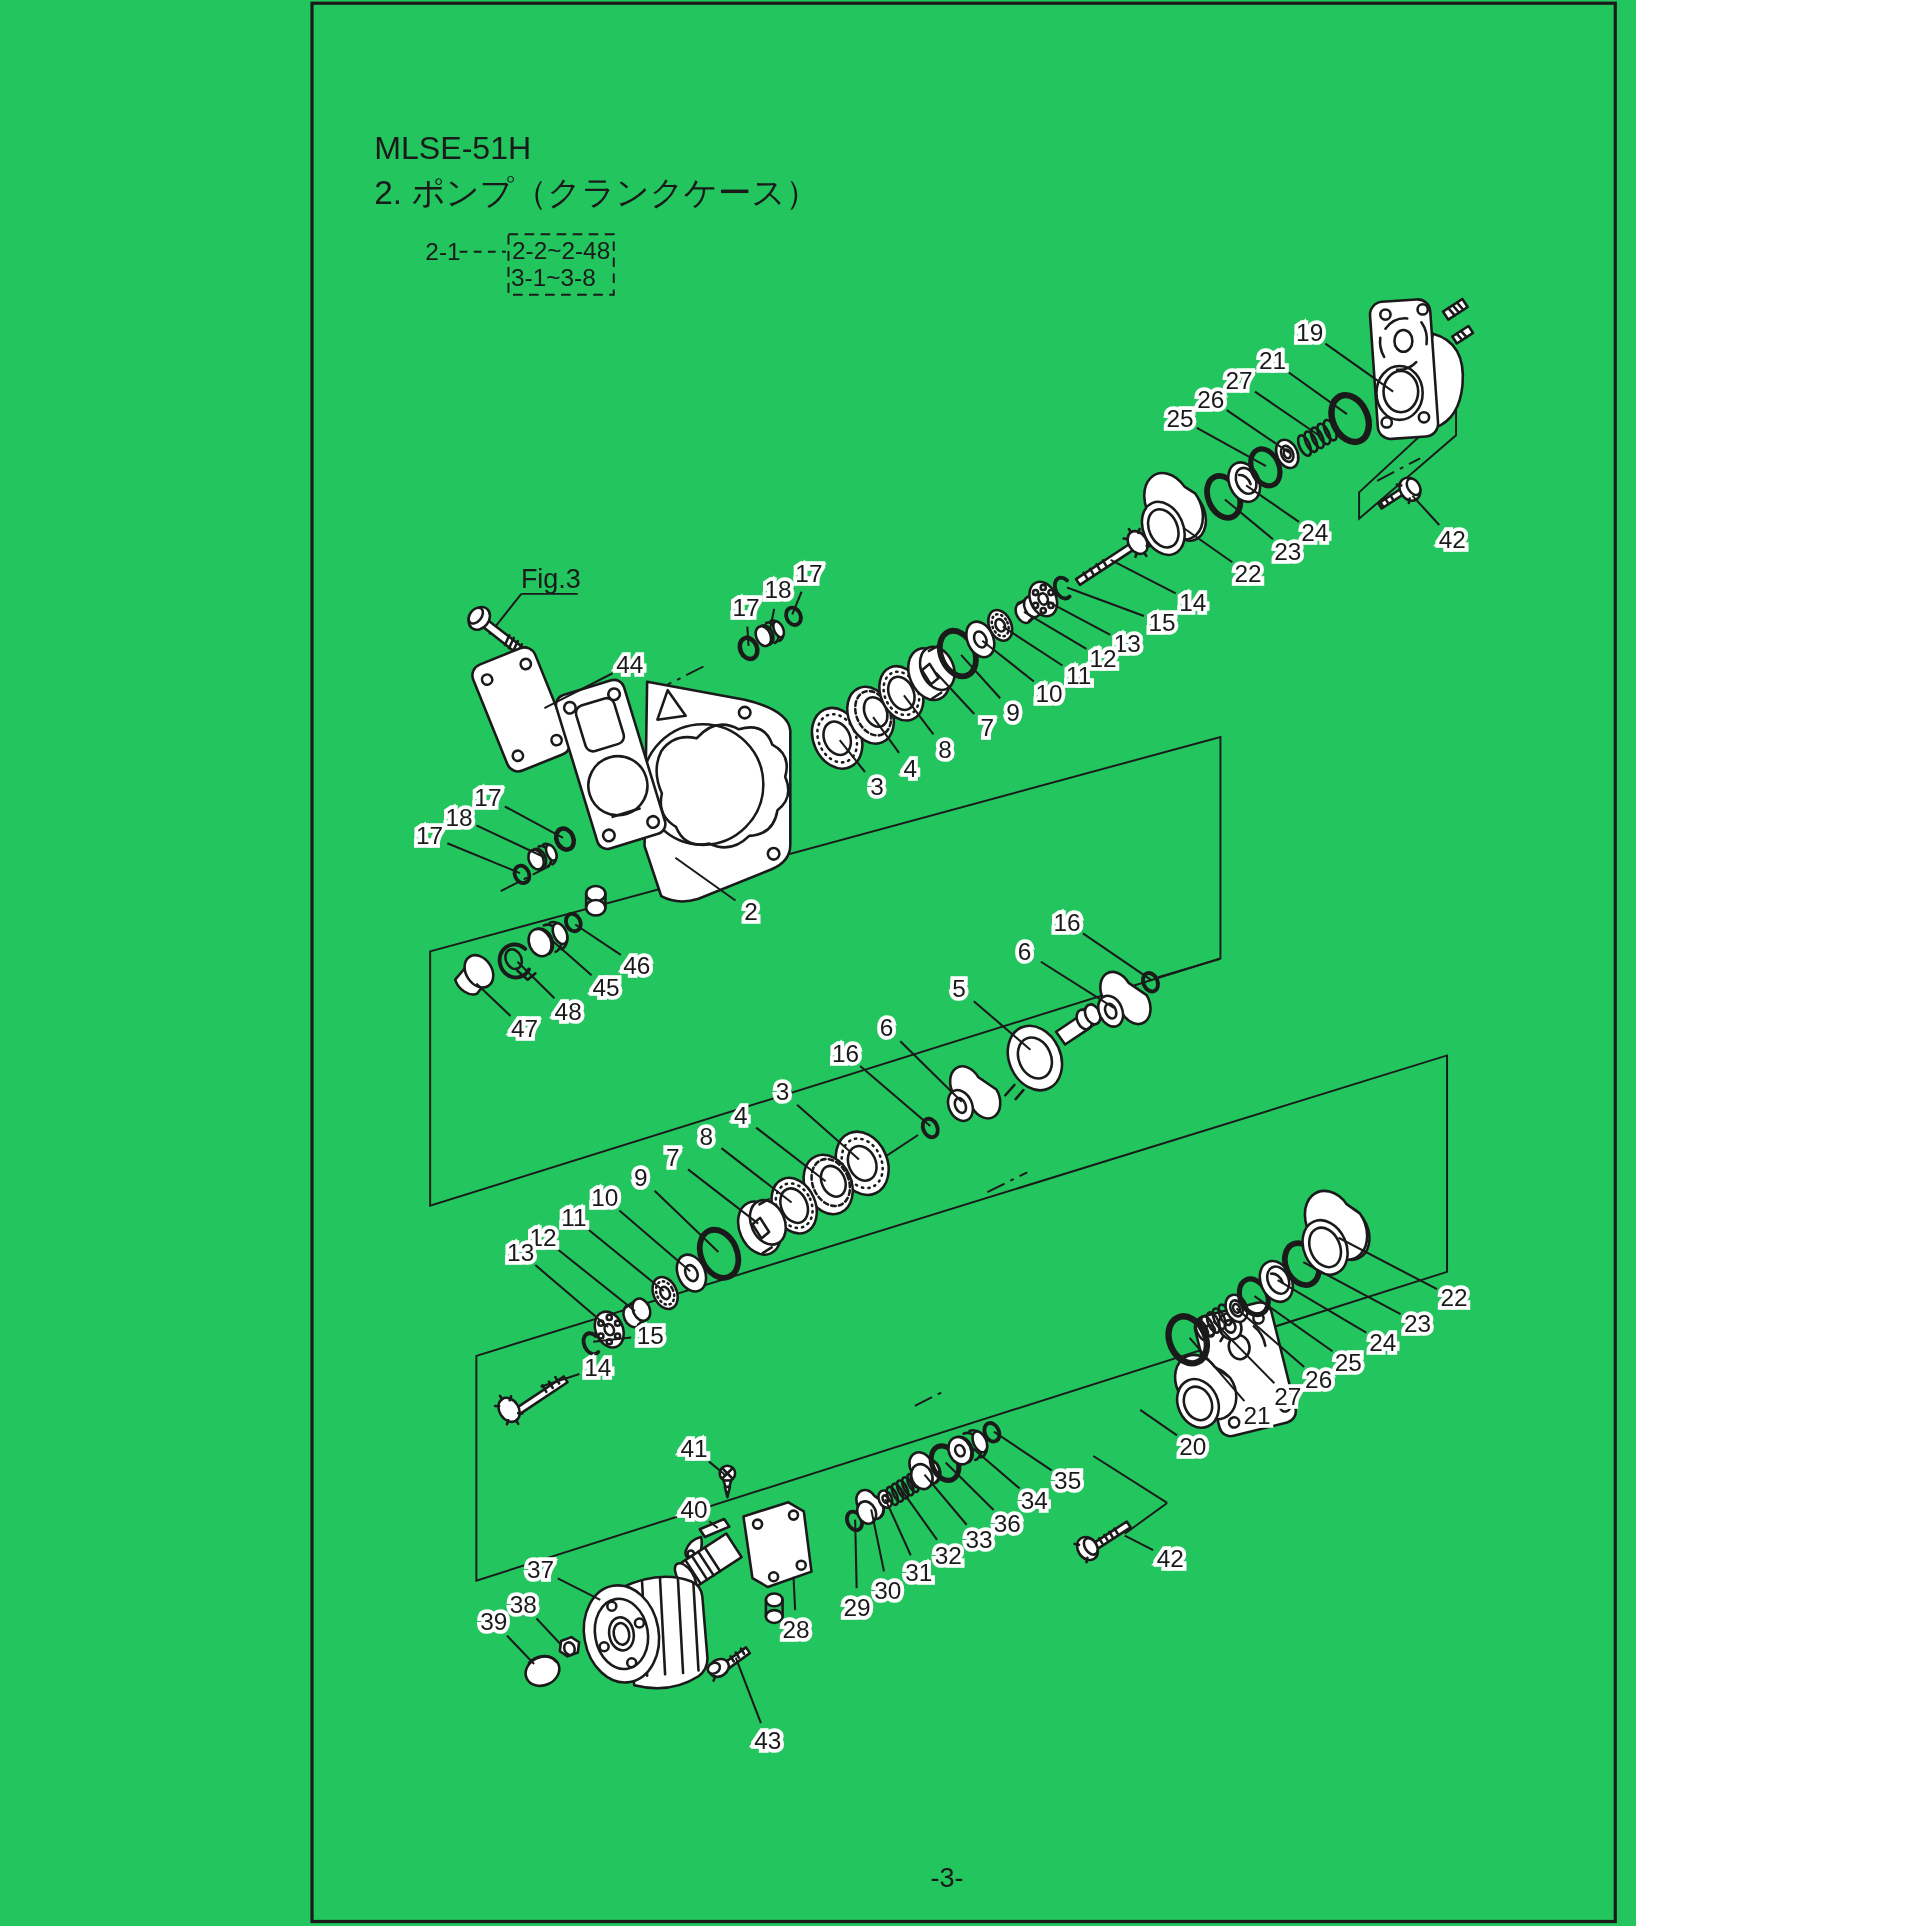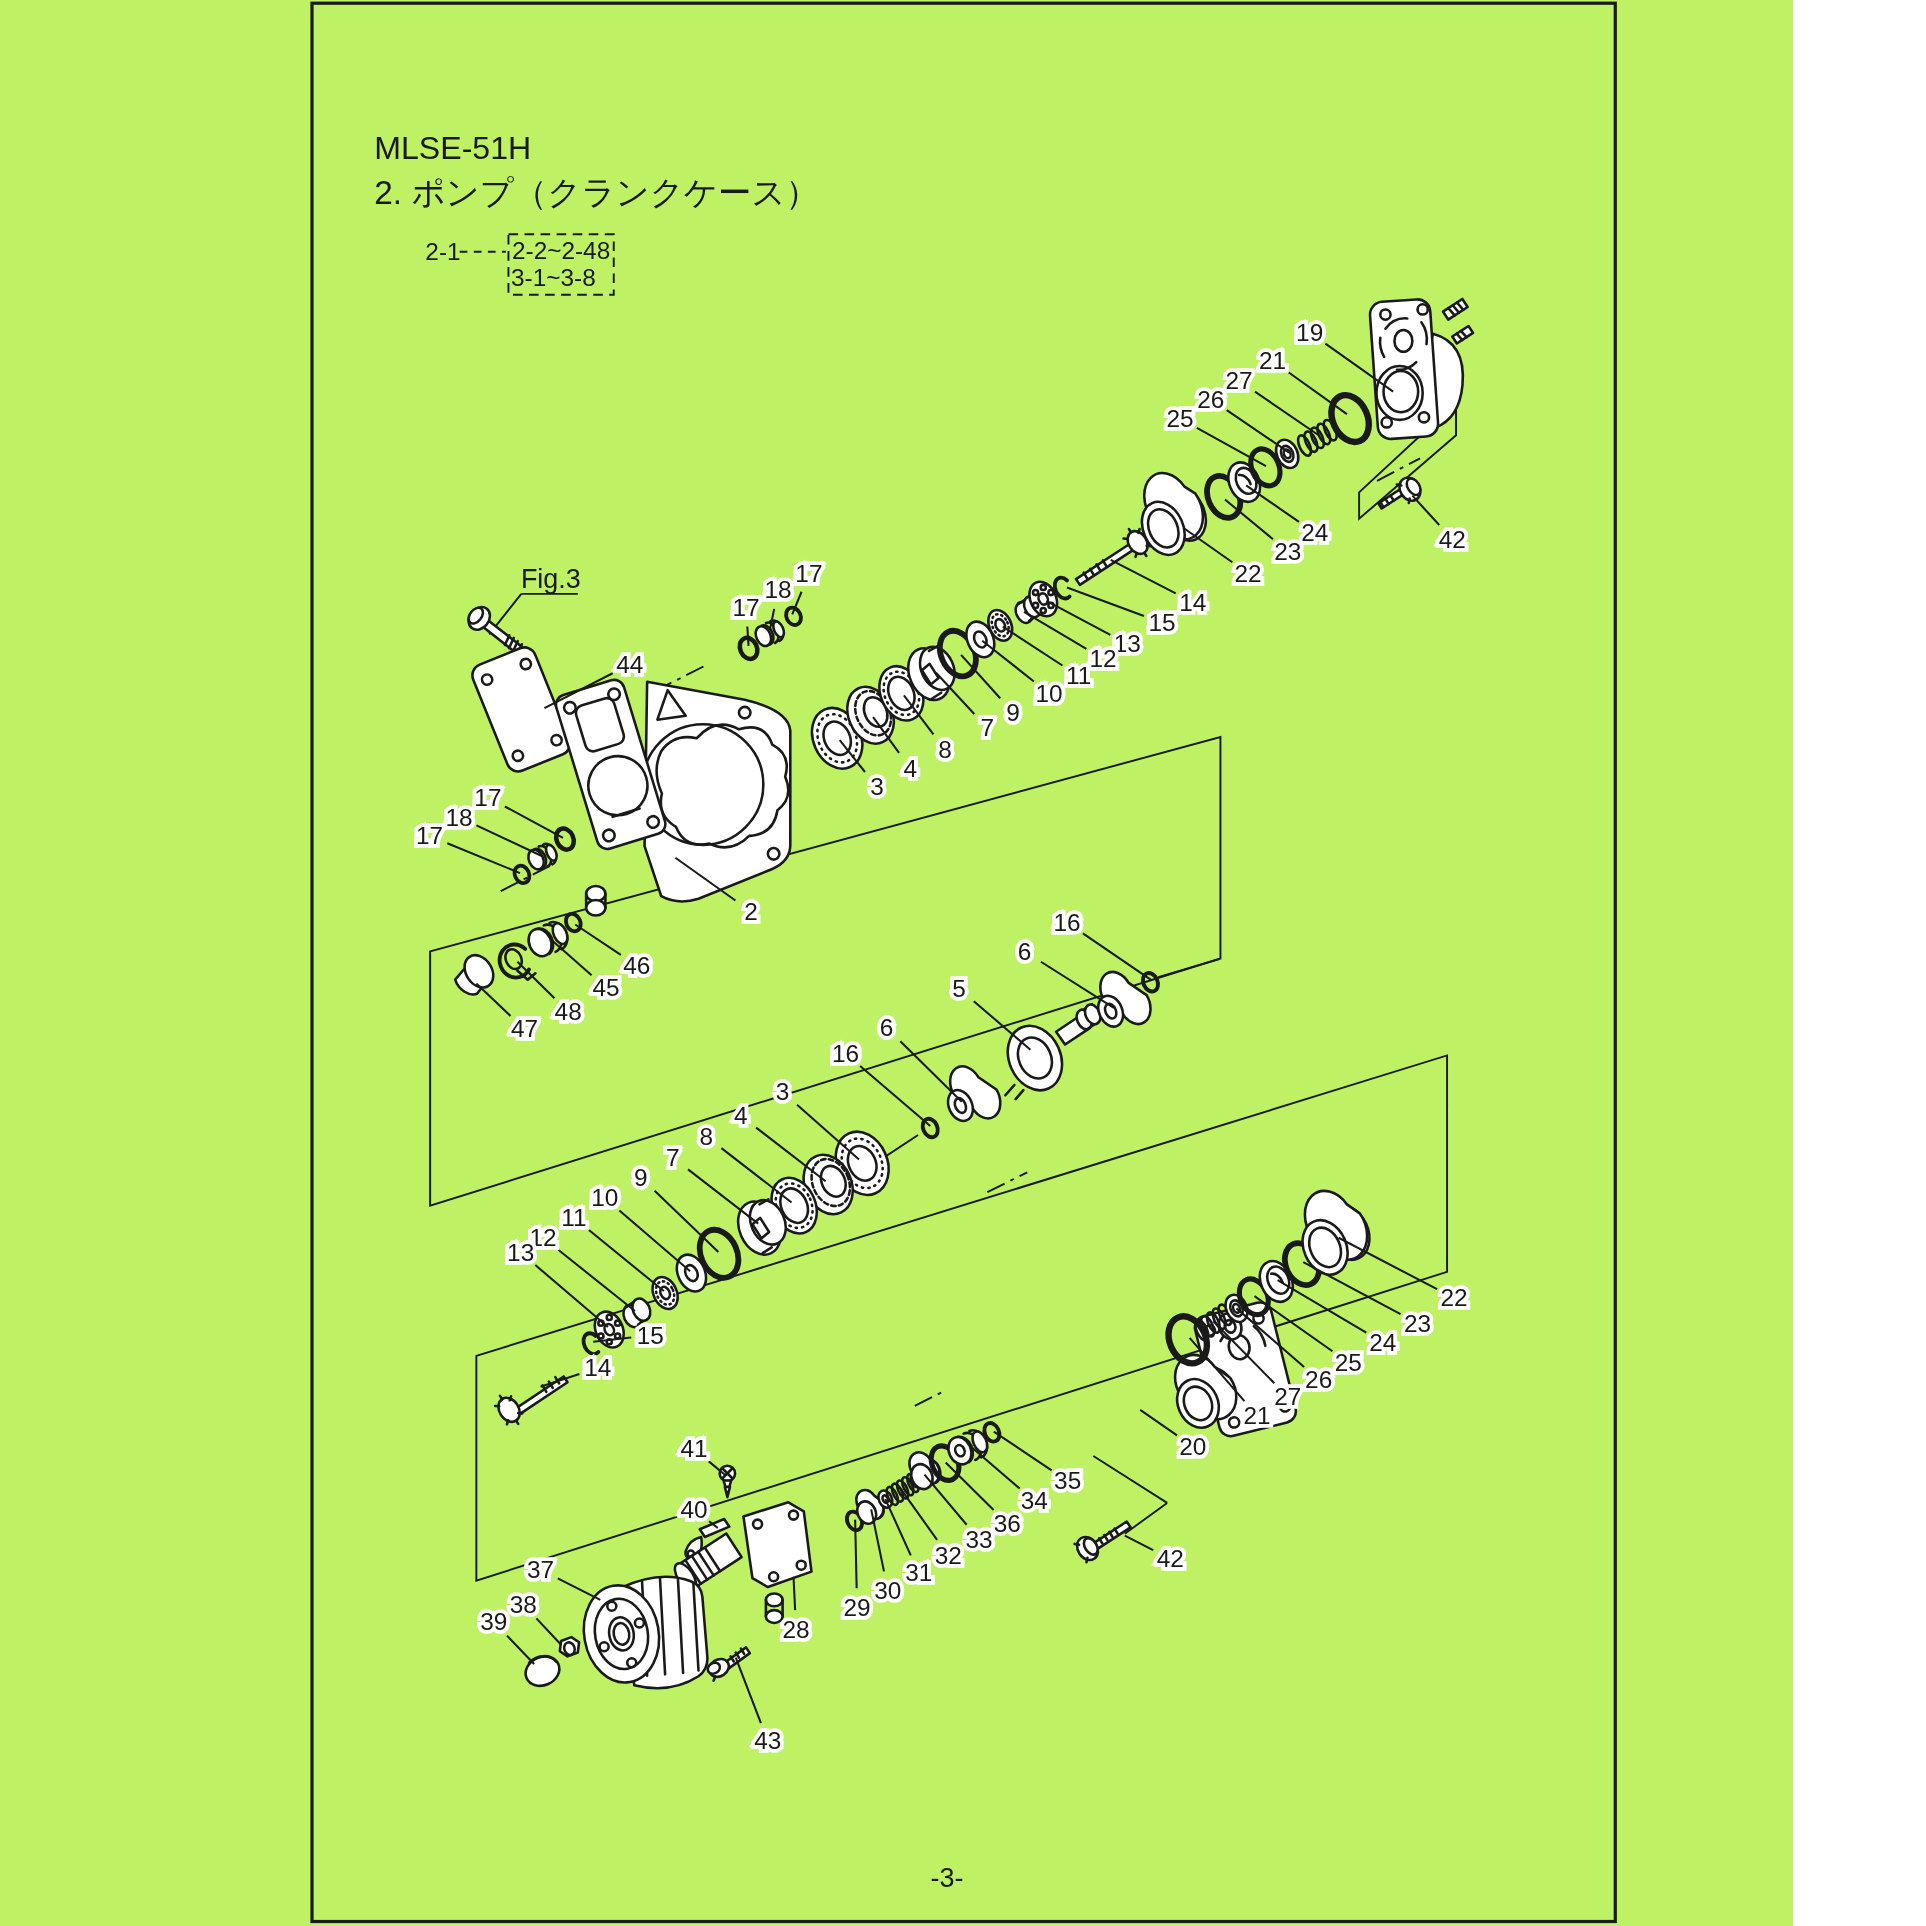--- a/index.html
+++ b/index.html
@@ -1,16 +1,16 @@
 <!DOCTYPE html>
 <html style="font-size:10.3px"><head>
 <meta charset="utf-8">
 <style>
   html,body{margin:0;padding:0;background:#fff;}
-  .page{position:relative;width:1793px;height:1926px;background:#bef264;overflow:hidden;
+  .page{position:relative;width:1636px;height:1926px;background:#22c55e;overflow:hidden;
         font-family:"Liberation Sans","DejaVu Sans",sans-serif;}
   svg{position:absolute;left:0;top:0;}
   .ink{stroke:#1a1a1a;fill:none;stroke-width:4;stroke-linecap:round;stroke-linejoin:round;}
   .fillw{fill:#ffffff;stroke:#1a1a1a;stroke-width:4;stroke-linejoin:round;}
   .thick{stroke:#1a1a1a;fill:none;stroke-linecap:round;}
   .callout{font-size:38px;fill:#1a1a1a;text-anchor:middle;paint-order:stroke;stroke:#ffffff;stroke-width:12px;font-family:"Liberation Sans","DejaVu Sans",sans-serif;}
   .leader{stroke:#1a1a1a;stroke-width:3.2;fill:none;}
   .panel{stroke:#1a1a1a;stroke-width:3;fill:none;}
   .cline{stroke:#1a1a1a;stroke-width:3;fill:none;stroke-dasharray:30 10 6 10;}
   .doc-title{font-size:50px;fill:#1a1a1a;}

